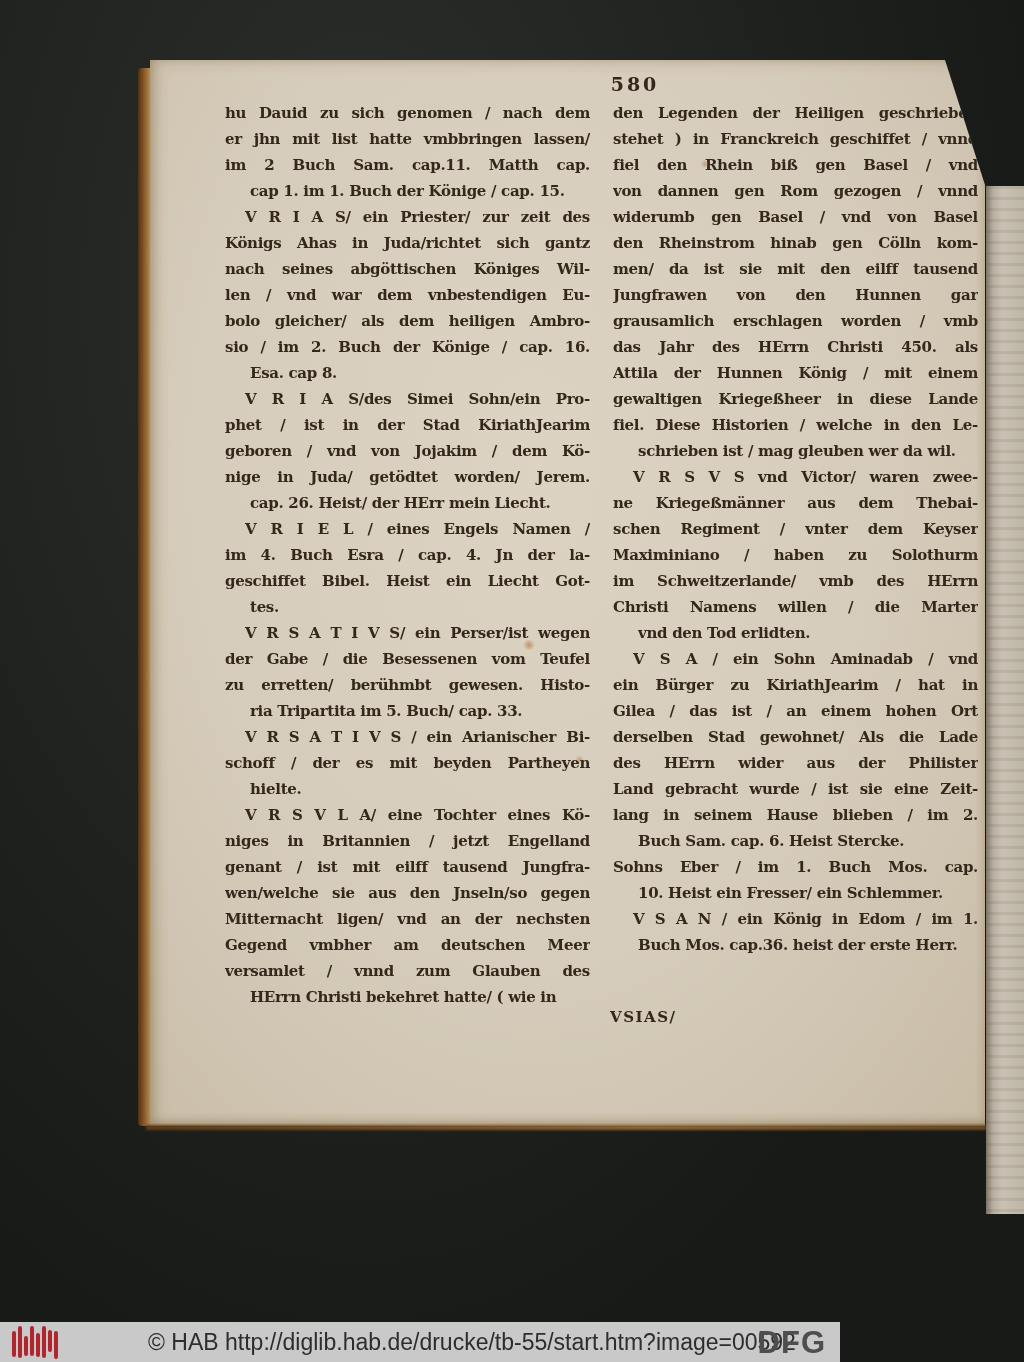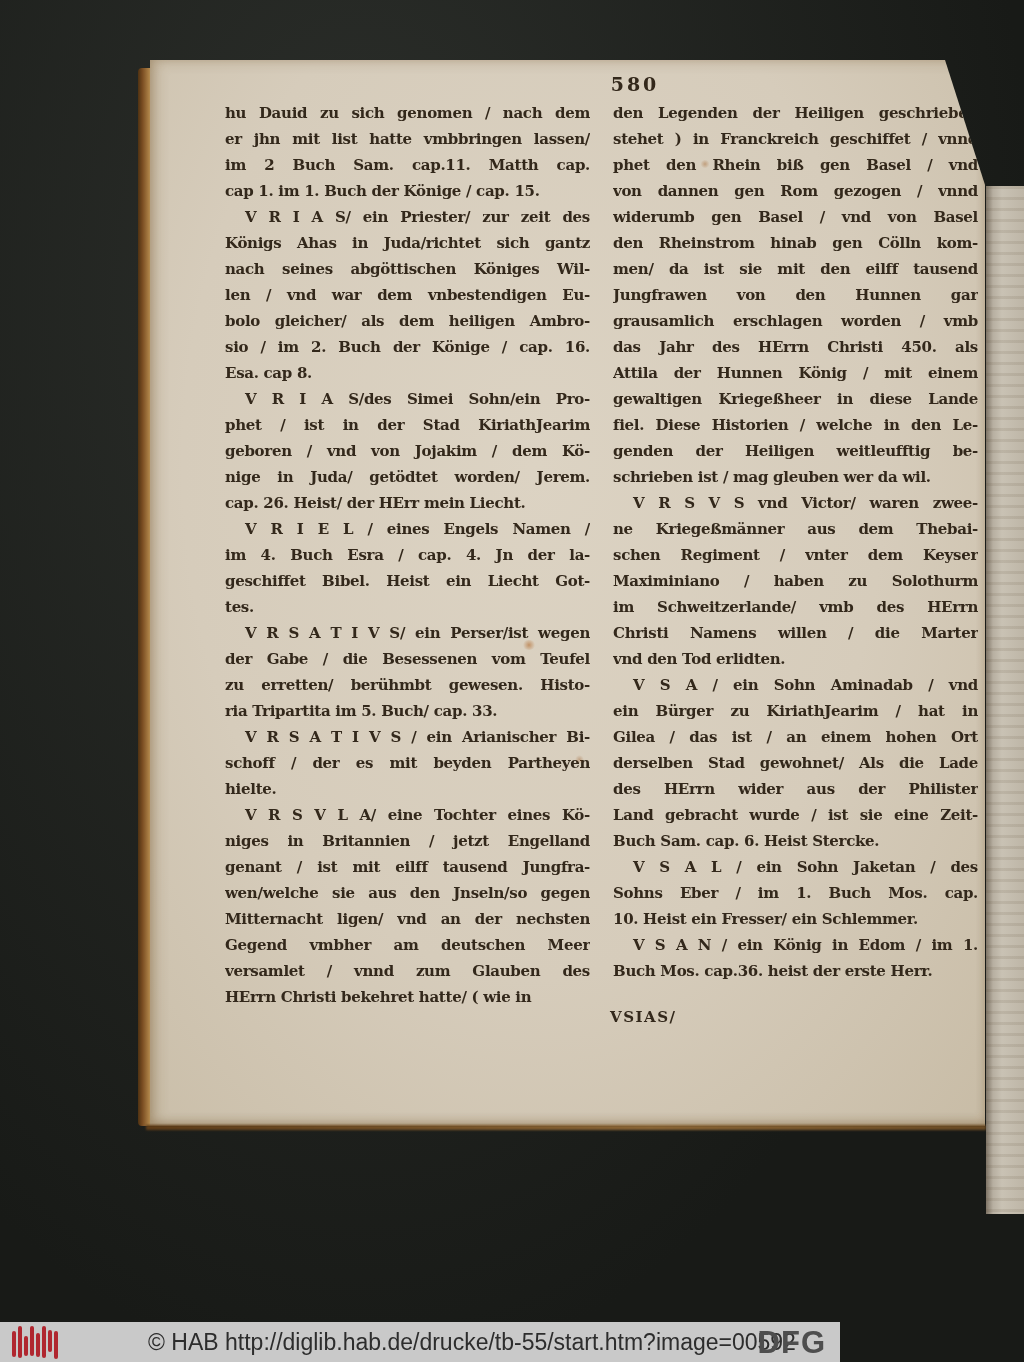--- a/index.html
+++ b/index.html
@@ -33,21 +33,21 @@
     background:repeating-linear-gradient(180deg,#5a4a33 0 3px,transparent 3px 11px);}
 
   .page-number{position:absolute;top:13px;left:440px;width:90px;text-align:center;
     font-size:19px;font-weight:bold;letter-spacing:3px;color:var(--ink,#33281b);}
 
   .columns{position:absolute;top:40px;left:75px;width:753px;display:flex;gap:23px;}
   .col{width:368px;}
   .line{font-size:15px;line-height:26px;height:26px;overflow:hidden;
     font-weight:bold;color:var(--ink,#33281b);letter-spacing:-0.3px;
     text-align:justify;text-align-last:justify;}
-  .line.last{text-align-last:left;}
+  .line.last{text-align-last:left;margin-left:25px;}
   .line.indent{padding-left:20px;}
 
   .catchword{position:absolute;top:948px;left:460px;width:368px;text-align:left;
     font-size:15px;font-weight:bold;letter-spacing:1.5px;color:var(--ink,#33281b);}
 
   .stain{position:absolute;border-radius:50%;pointer-events:none;}
   .stain.s1{left:522px;top:640px;width:14px;height:10px;
     background:radial-gradient(circle,rgba(173,94,28,.55),rgba(173,94,28,0) 70%);}
   .stain.s2{left:700px;top:160px;width:10px;height:8px;
     background:radial-gradient(circle,rgba(160,90,30,.4),rgba(160,90,30,0) 70%);}
@@ -117,48 +117,47 @@
           <div class="line">genant / ist mit eilff tausend Jungfra-</div>
           <div class="line">wen/welche sie aus den Jnseln/so gegen</div>
           <div class="line">Mitternacht ligen/ vnd an der nechsten</div>
           <div class="line">Gegend vmbher am deutschen Meer</div>
           <div class="line">versamlet / vnnd zum Glauben des</div>
           <div class="line last">HErrn Christi bekehret hatte/ ( wie in</div>
         </div>
       <div class="col" id="col-right">
           <div class="line">den Legenden der Heiligen geschrieben</div>
           <div class="line">stehet ) in Franckreich geschiffet / vnnd</div>
-          <div class="line">phet den Rhein biß gen Basel / vnd</div>
+          <div class="line">fiel den Rhein biß gen Basel / vnd</div>
           <div class="line">von dannen gen Rom gezogen / vnnd</div>
           <div class="line">widerumb gen Basel / vnd von Basel</div>
           <div class="line">den Rheinstrom hinab gen Cölln kom-</div>
           <div class="line">men/ da ist sie mit den eilff tausend</div>
           <div class="line">Jungfrawen von den Hunnen gar</div>
           <div class="line">grausamlich erschlagen worden / vmb</div>
           <div class="line">das Jahr des HErrn Christi 450. als</div>
           <div class="line">Attila der Hunnen König / mit einem</div>
           <div class="line">gewaltigen Kriegeßheer in diese Lande</div>
           <div class="line">fiel. Diese Historien / welche in den Le-</div>
-          <div class="line">genden der Heiligen weitleufftig be-</div>
           <div class="line last">schrieben ist / mag gleuben wer da wil.</div>
           <div class="line indent">V R S V S vnd Victor/ waren zwee-</div>
           <div class="line">ne Kriegeßmänner aus dem Thebai-</div>
           <div class="line">schen Regiment / vnter dem Keyser</div>
           <div class="line">Maximiniano / haben zu Solothurm</div>
           <div class="line">im Schweitzerlande/ vmb des HErrn</div>
           <div class="line">Christi Namens willen / die Marter</div>
           <div class="line last">vnd den Tod erlidten.</div>
           <div class="line indent">V S A / ein Sohn Aminadab / vnd</div>
           <div class="line">ein Bürger zu KiriathJearim / hat in</div>
           <div class="line">Gilea / das ist / an einem hohen Ort</div>
           <div class="line">derselben Stad gewohnet/ Als die Lade</div>
           <div class="line">des HErrn wider aus der Philister</div>
           <div class="line">Land gebracht wurde / ist sie eine Zeit-</div>
+          <div class="line">lang in seinem Hause blieben / im 2.</div>
           <div class="line last">Buch Sam. cap. 6. Heist Stercke.</div>
-          <div class="line indent">V S A L / ein Sohn Jaketan / des</div>
           <div class="line">Sohns Eber / im 1. Buch Mos. cap.</div>
           <div class="line last">10. Heist ein Fresser/ ein Schlemmer.</div>
           <div class="line indent">V S A N / ein König in Edom / im 1.</div>
           <div class="line last">Buch Mos. cap.36. heist der erste Herr.</div>
         </div>
     </div>
     <div class="catchword">VSIAS/</div>
   </div>
 
   <div class="page-bottom-edge"></div>

